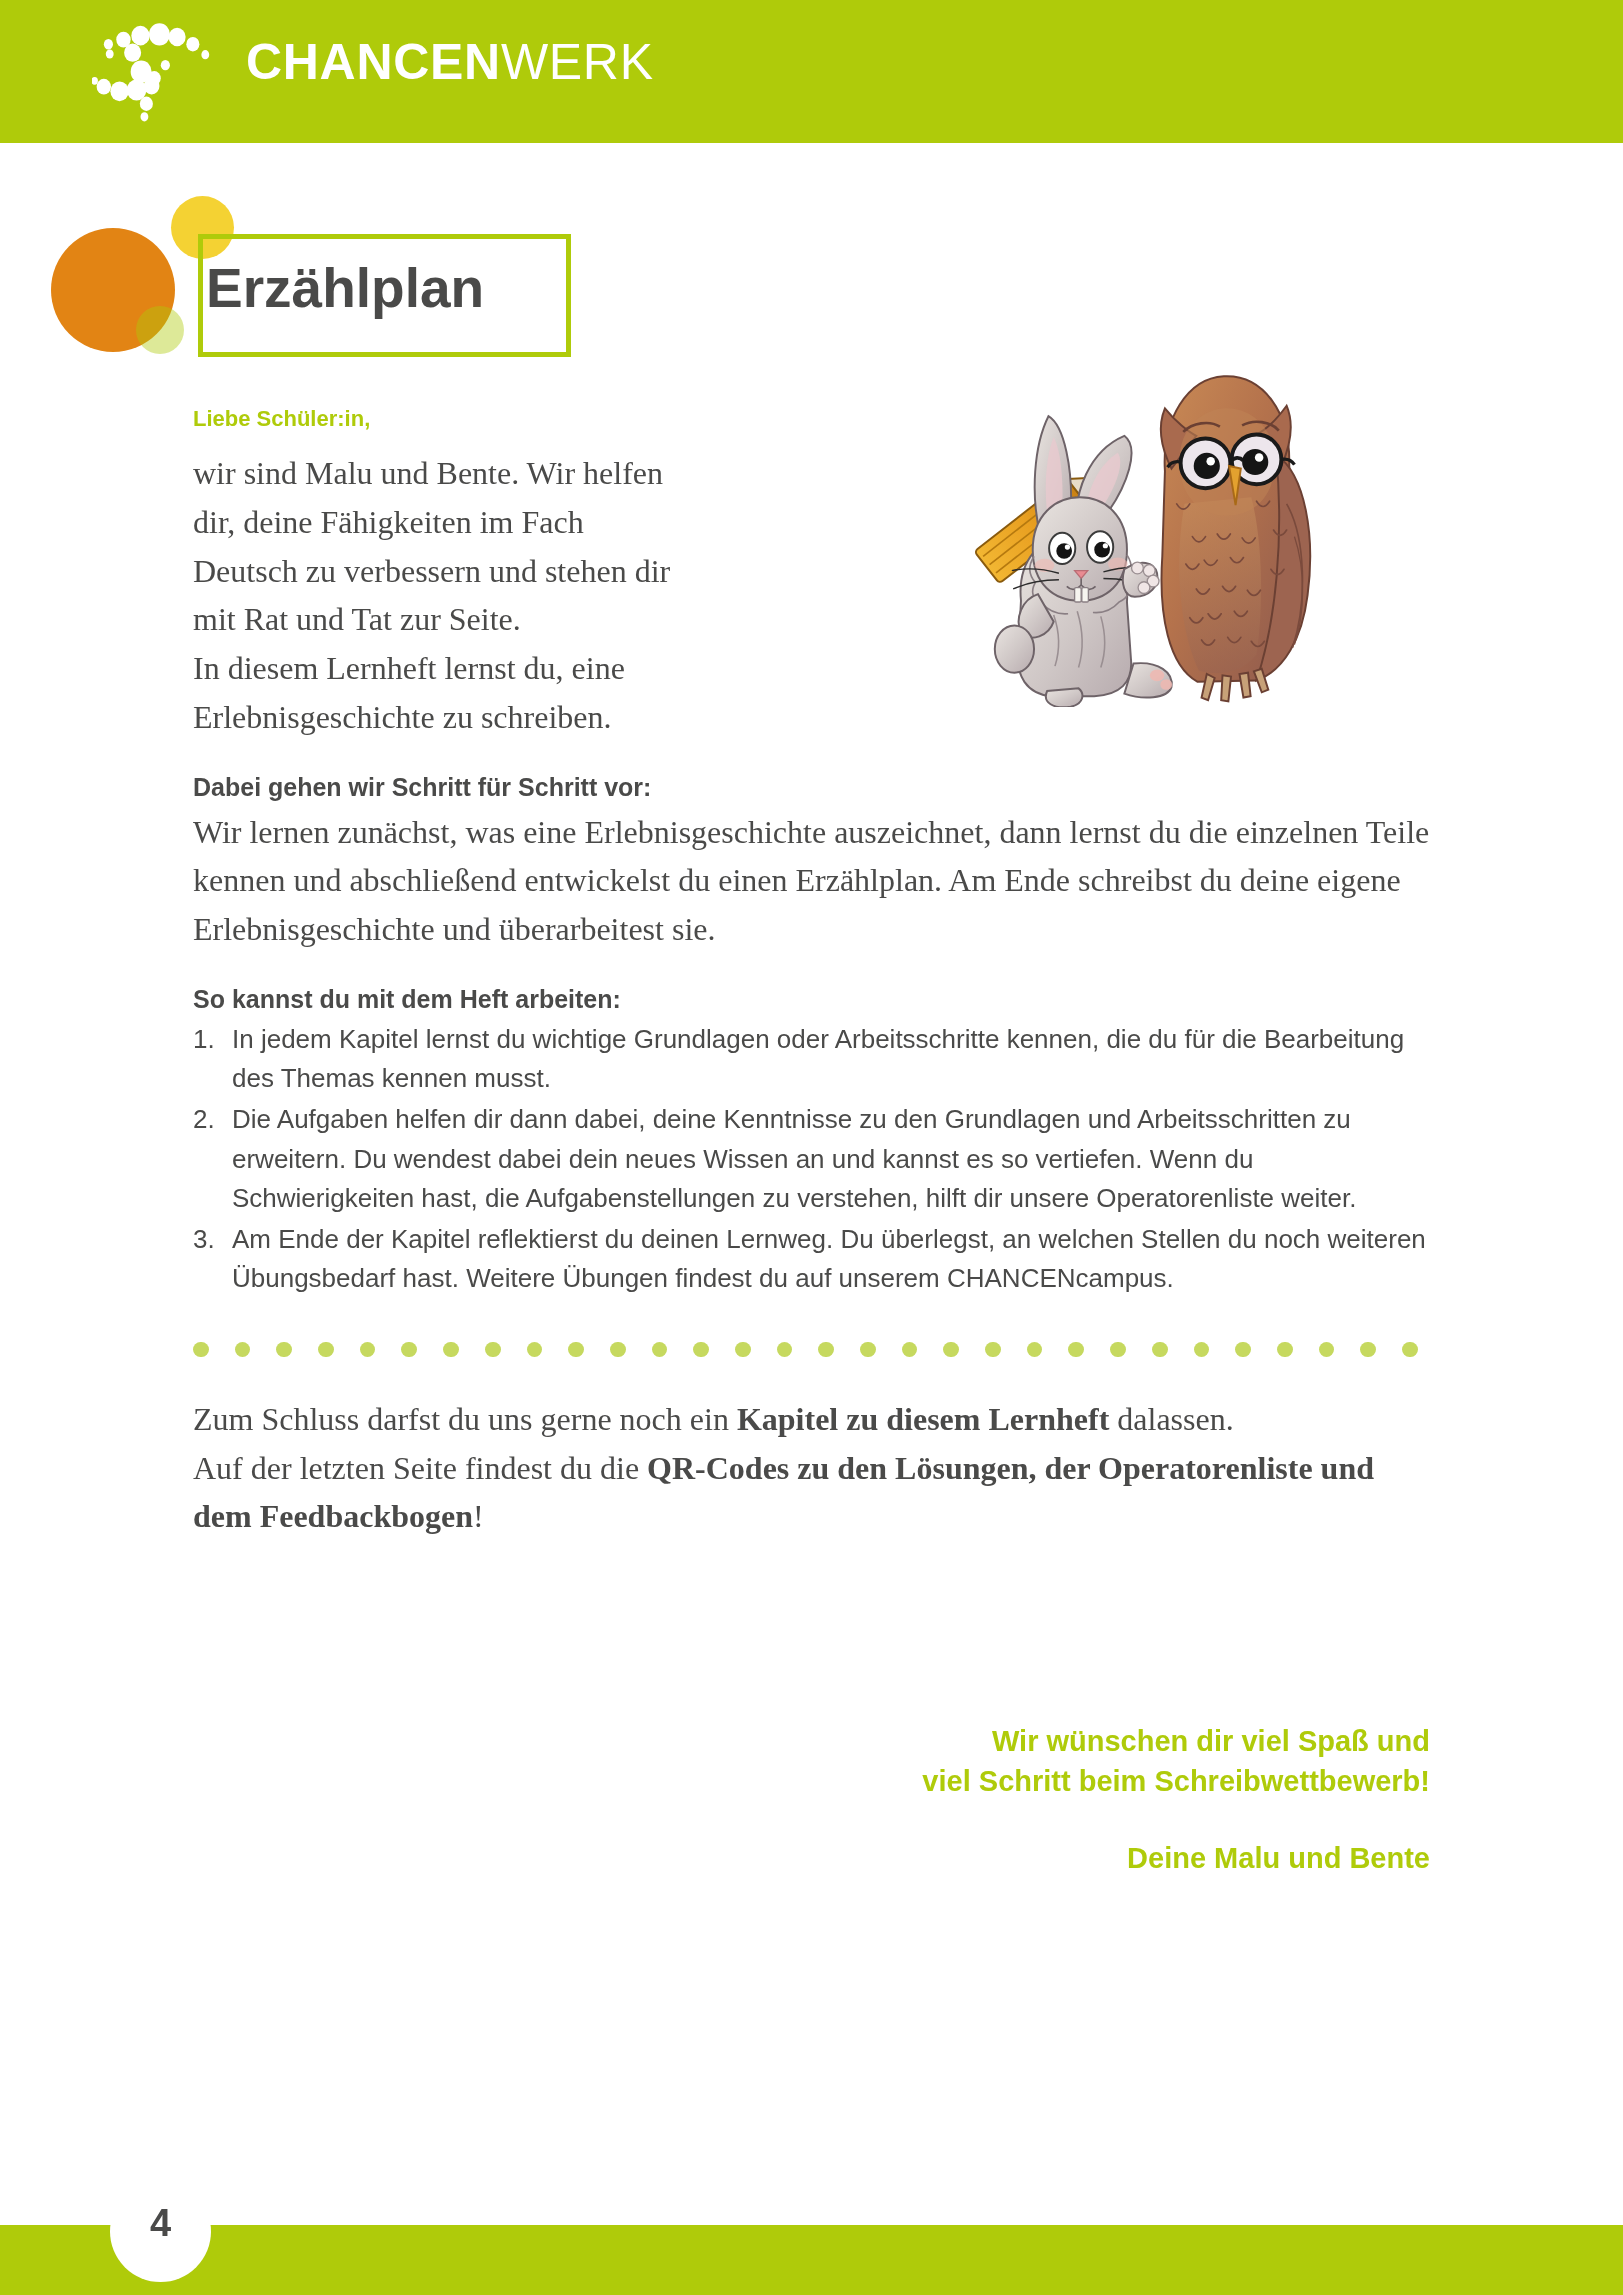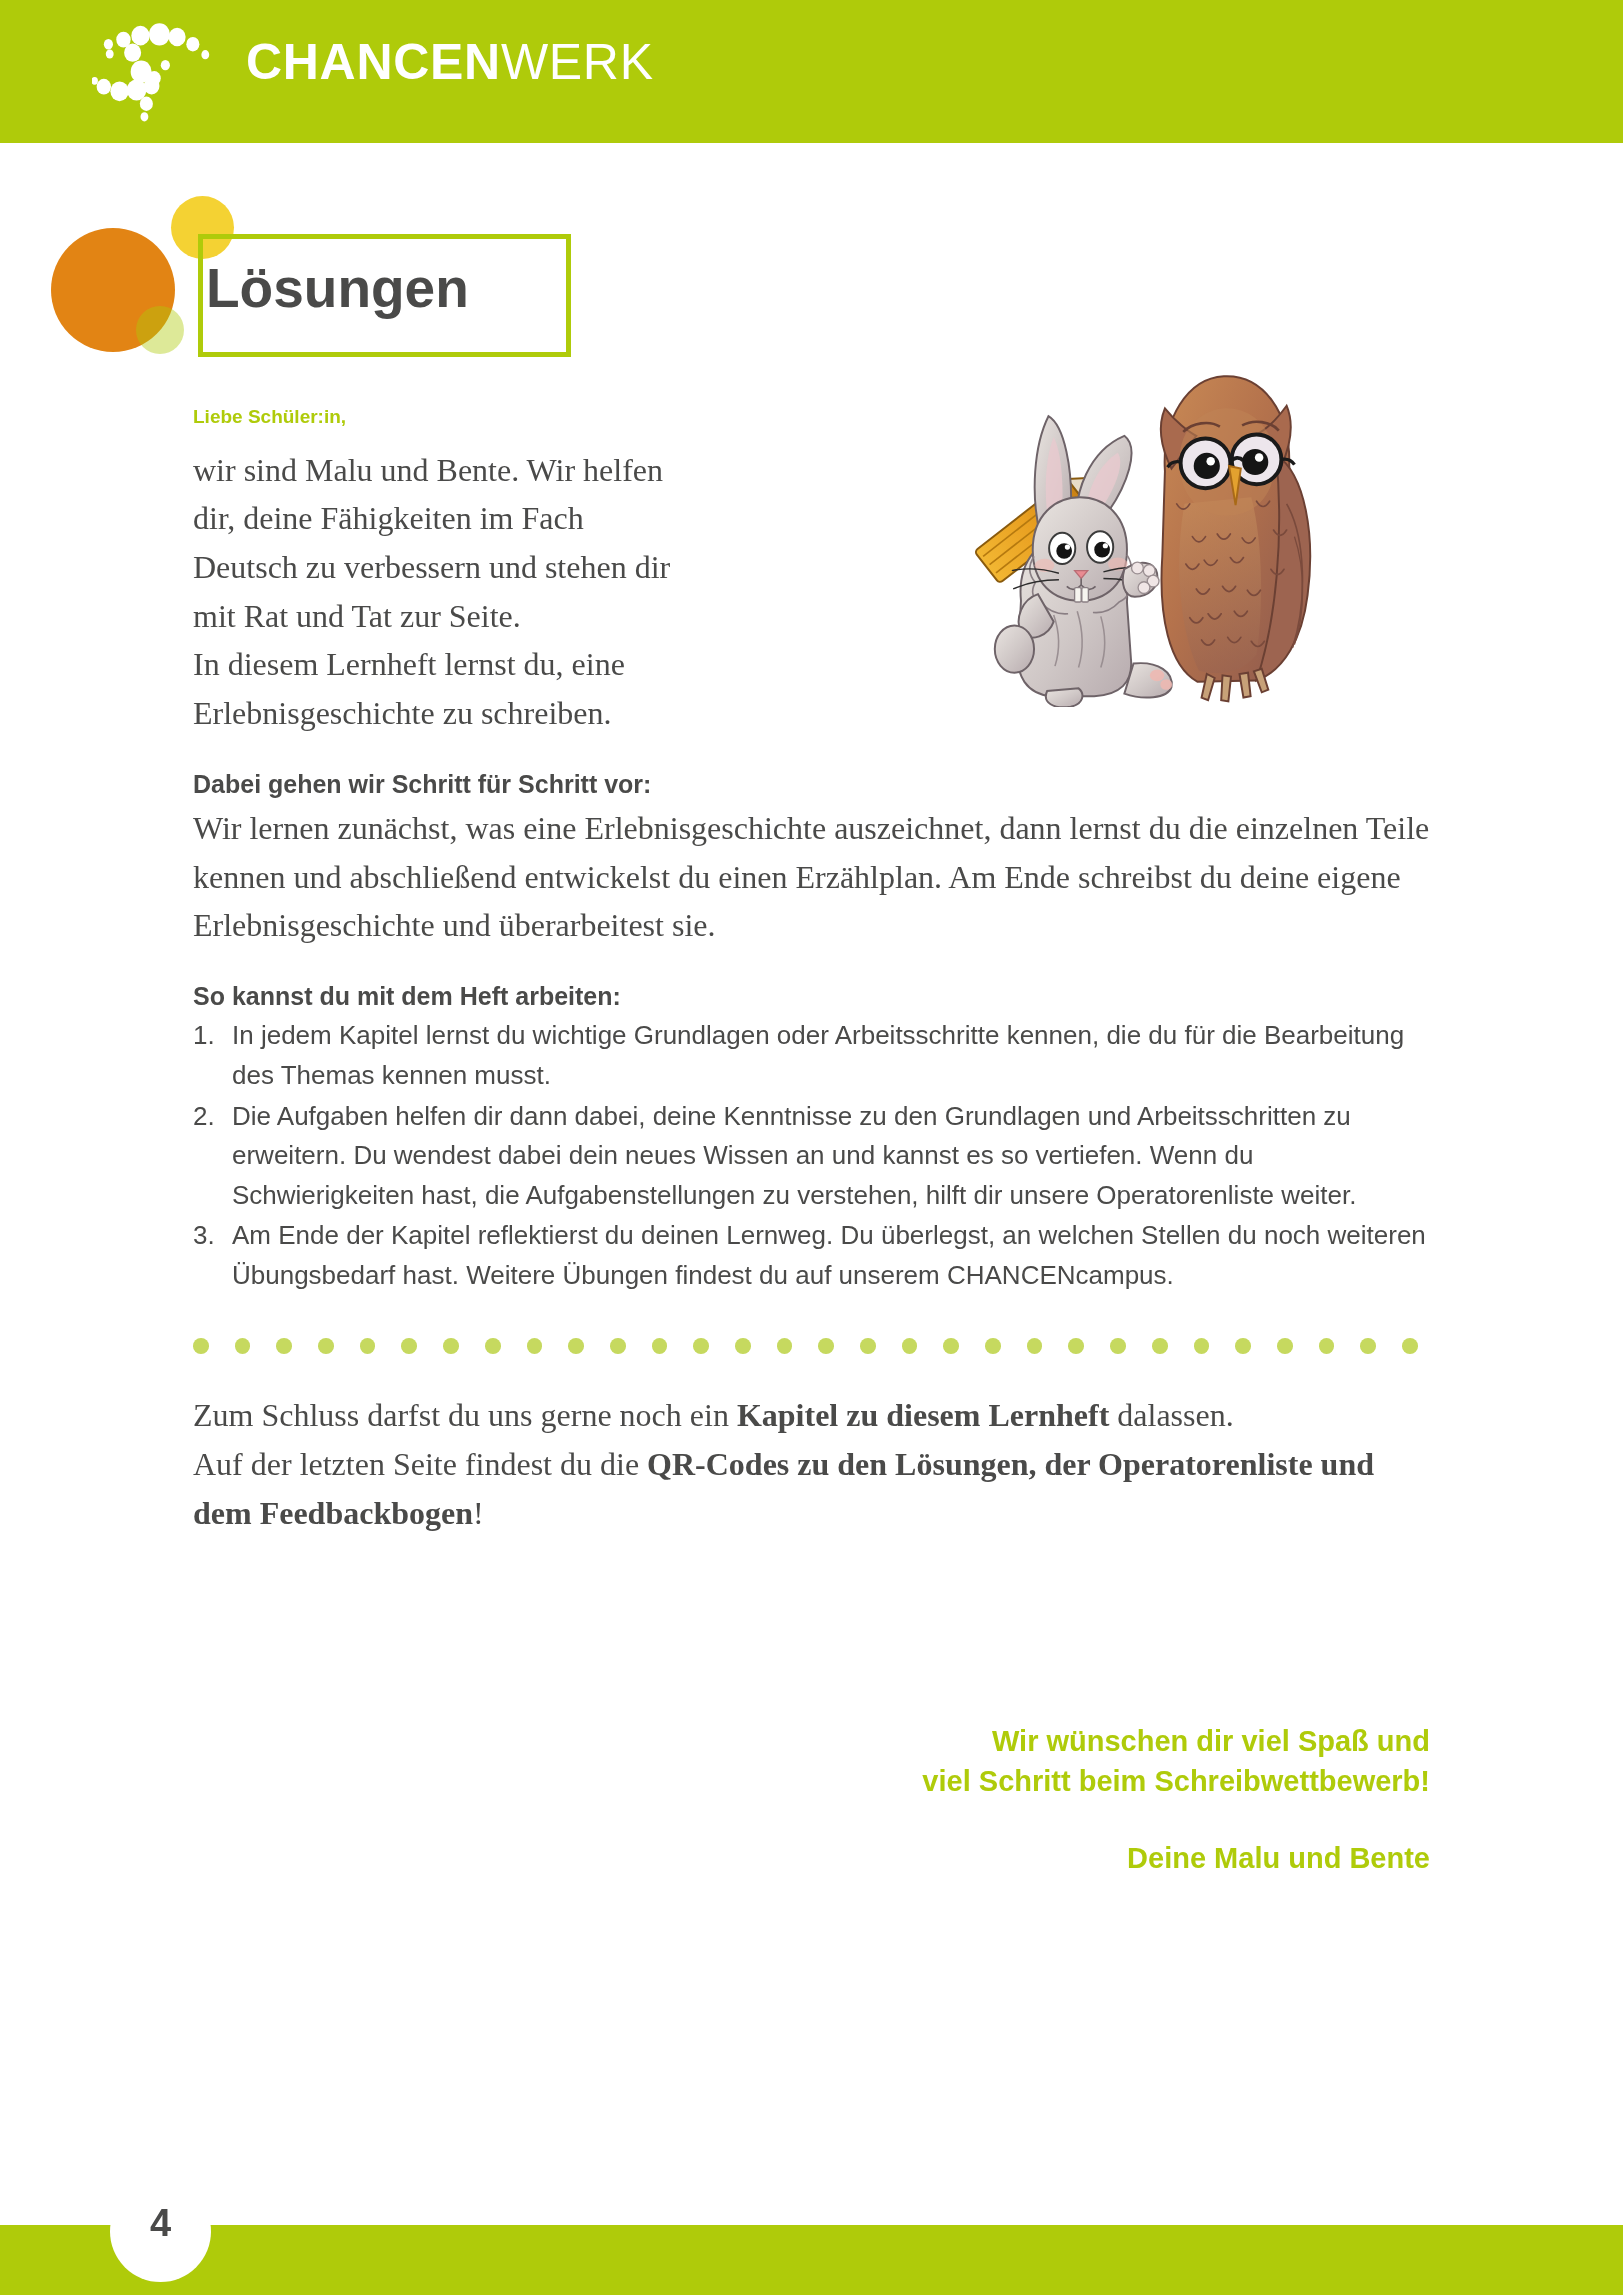--- a/index.html
+++ b/index.html
@@ -95,21 +95,21 @@
   
   .content {
     position: absolute;
     left: 193px;
     top: 406px;
     width: 1244px;
   }
   .greeting {
     font-family: "Liberation Sans", "DejaVu Sans", sans-serif;
     font-weight: bold;
-    font-size: 19px;
+    font-size: 22px;
     color: #AFCB0A;
     margin: 0 0 17px 0;
     line-height: 1.2;
   }
   .body-text {
     font-family: "Liberation Serif", "DejaVu Serif", serif;
     font-size: 32px;
     color: #4A4A49;
     line-height: 1.52;
     margin: 0;
@@ -270,21 +270,21 @@
       </g>
     </svg>
   </div>
   <div class="logo-text"><span class="bold">CHANCEN</span><span class="light">WERK</span></div>
 </div>
 
 <div class="deco-circle deco-orange"></div>
 <div class="deco-circle deco-yellow"></div>
 <div class="title-box"></div>
 <div class="deco-circle deco-green"></div>
-<div class="title-text">Lösungen</div>
+<div class="title-text">Erzählplan</div>
 
 <div class="illustration">
   <svg viewBox="0 0 700 560" width="458" height="367" aria-hidden="true">
     <defs>
       <linearGradient id="furG" x1="0" y1="0" x2="1" y2="1">
         <stop offset="0%" stop-color="#E9E4E0"></stop>
         <stop offset="55%" stop-color="#CFC7C6"></stop>
         <stop offset="100%" stop-color="#B7ABAE"></stop>
       </linearGradient>
       <linearGradient id="owlG" x1="0" y1="0" x2="1" y2="1">

